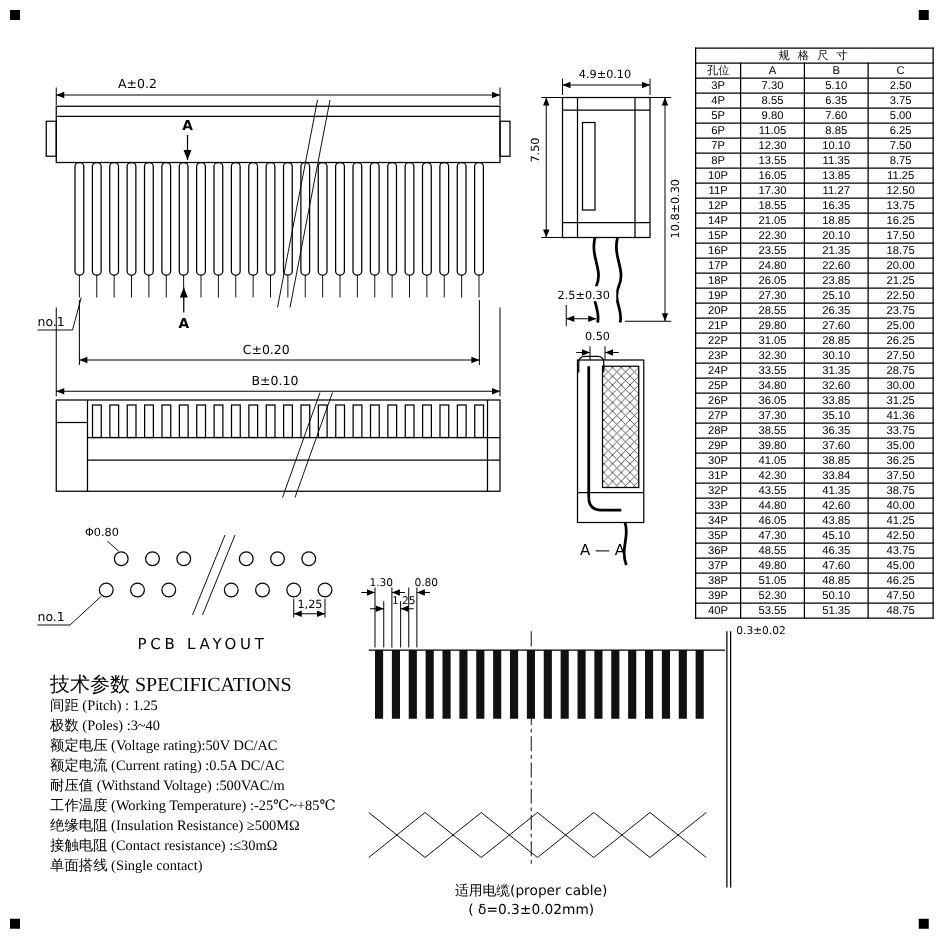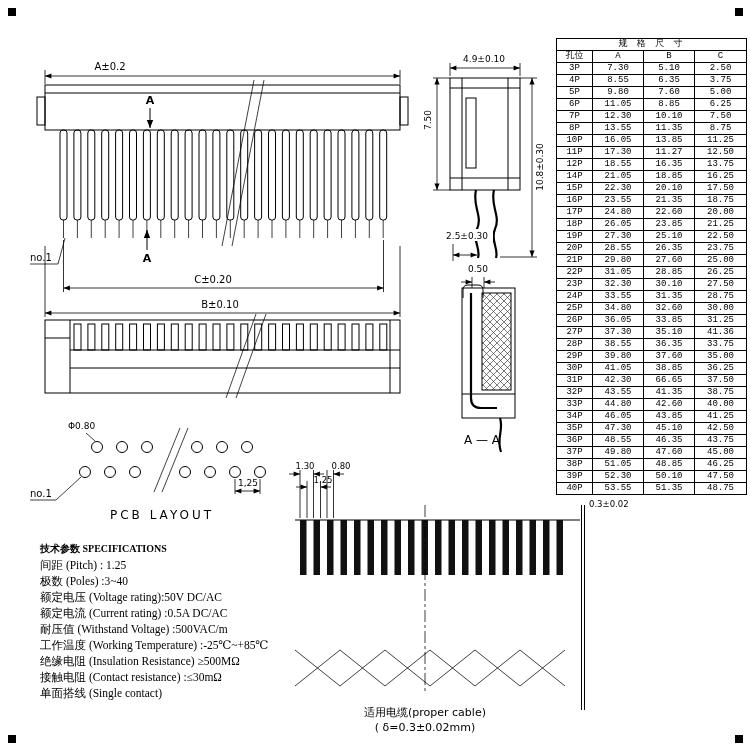--- a/index.html
+++ b/index.html
@@ -17,30 +17,30 @@
   .wh{fill:#fff;stroke:none;}
   text{font-family:"DejaVu Sans","Liberation Sans",sans-serif;fill:#000;}
   .t85{font-size:8.5px;} .t9{font-size:9px;} .t10{font-size:10px;}
   .t11{font-size:11px;} .t12{font-size:12px;}
   .bold{font-weight:bold;}
   .sp{letter-spacing:3px;}
 
   
   .spec-table-wrap{position:absolute;left:556px;top:38px;width:190px;}
   .spec-table-wrap table{border-collapse:collapse;width:100%;table-layout:fixed;
-    font-family:Liberation Mono, monospace;padding-left:48px;}
+    font-family:Liberation Sans, sans-serif;padding-left:48px;}
   .tbl-title{border:1px solid #000;text-align:center;font-size:13px;letter-spacing:2px;
     padding:2px 0 1px 0;font-weight:normal;}
   .spec-table-wrap th,.spec-table-wrap td{border:1px solid #000;font-size:9px;text-align:center;
     height:11px;line-height:11px;padding:0;font-weight:normal;}
 
   
   .specs{position:absolute;left:40px;top:541px;font-size:11.5px;line-height:16px;color:#000;
     font-family:"Liberation Serif","DejaVu Serif",serif;white-space:nowrap;}
-  .specs .title{font-weight:bold;font-size:10px;}
+  .specs .title{font-weight:normal;font-size:16px;}
 </style>
 </head>
 <body>
 
 <div class="corner" style="left:8px;top:8px"></div>
 <div class="corner" style="left:735px;top:8px"></div>
 <div class="corner" style="left:8px;top:735px"></div>
 <div class="corner" style="left:735px;top:735px"></div>
 
 <svg id="drawing-svg" width="750" height="750" viewBox="0 0 750 750">
@@ -508,21 +508,21 @@
         </tr>
         <tr>
           <td>30P</td>
           <td>41.05</td>
           <td>38.85</td>
           <td>36.25</td>
         </tr>
         <tr>
           <td>31P</td>
           <td>42.30</td>
-          <td>66.65</td>
+          <td>33.84</td>
           <td>37.50</td>
         </tr>
         <tr>
           <td>32P</td>
           <td>43.55</td>
           <td>41.35</td>
           <td>38.75</td>
         </tr>
         <tr>
           <td>33P</td>

